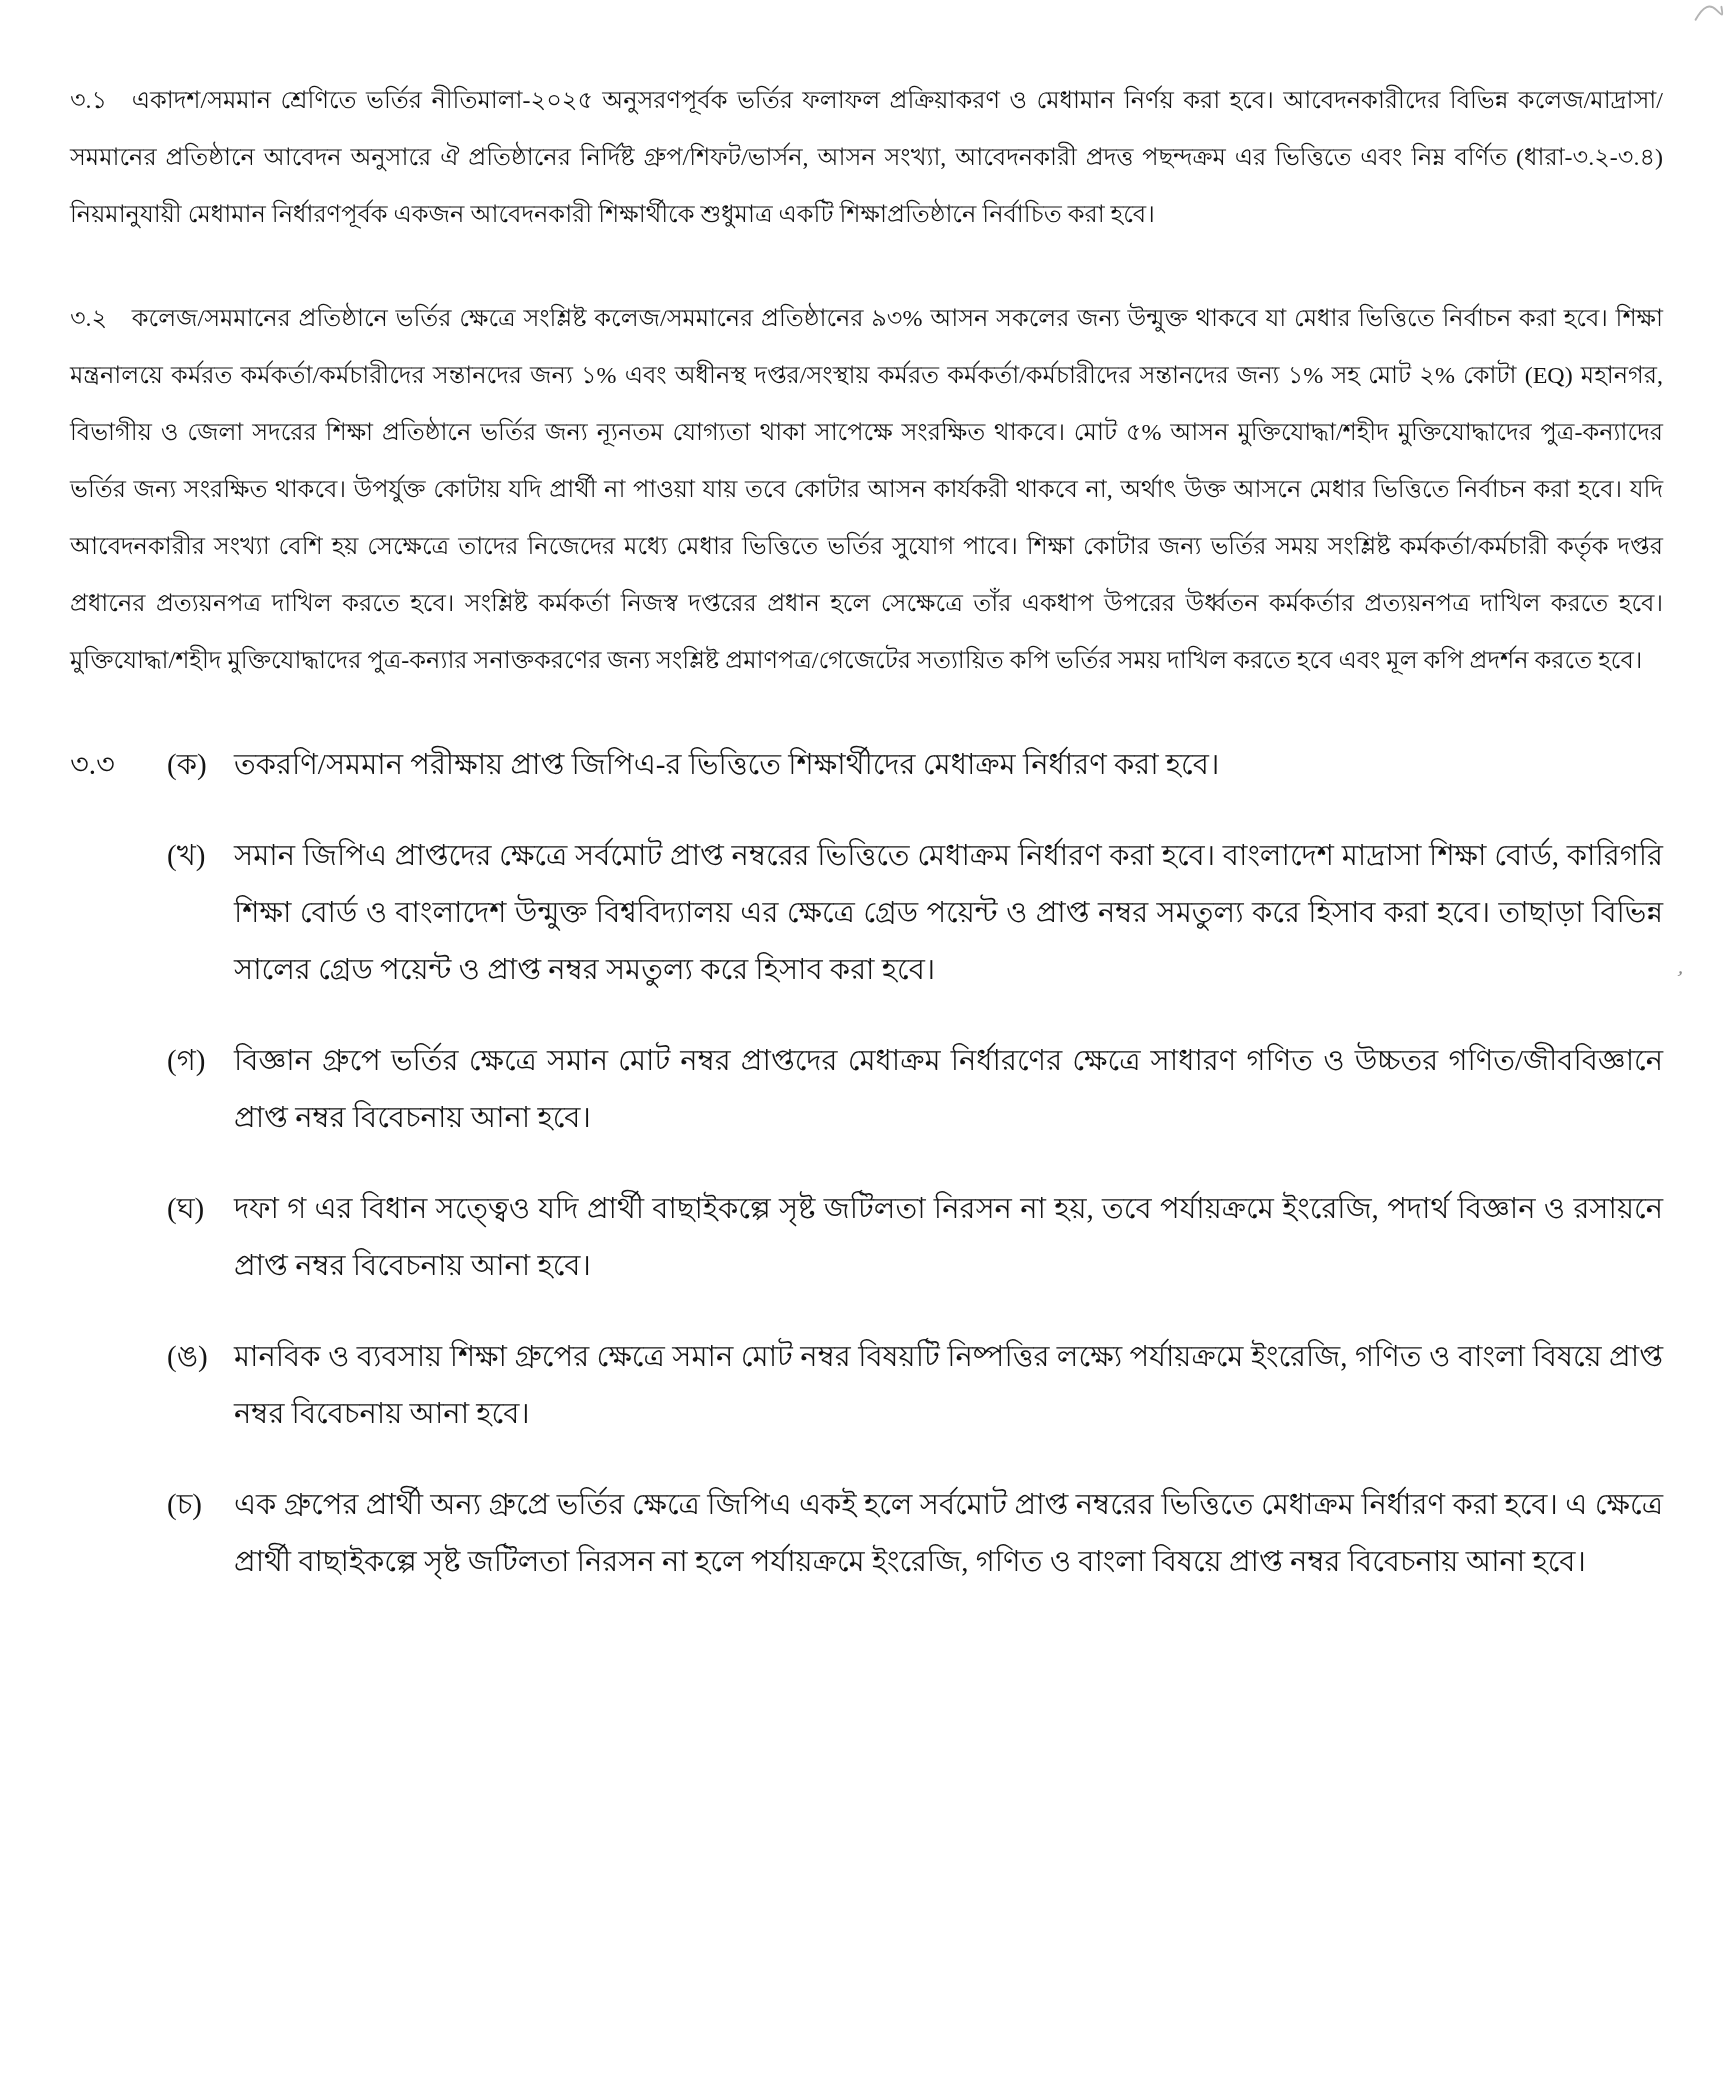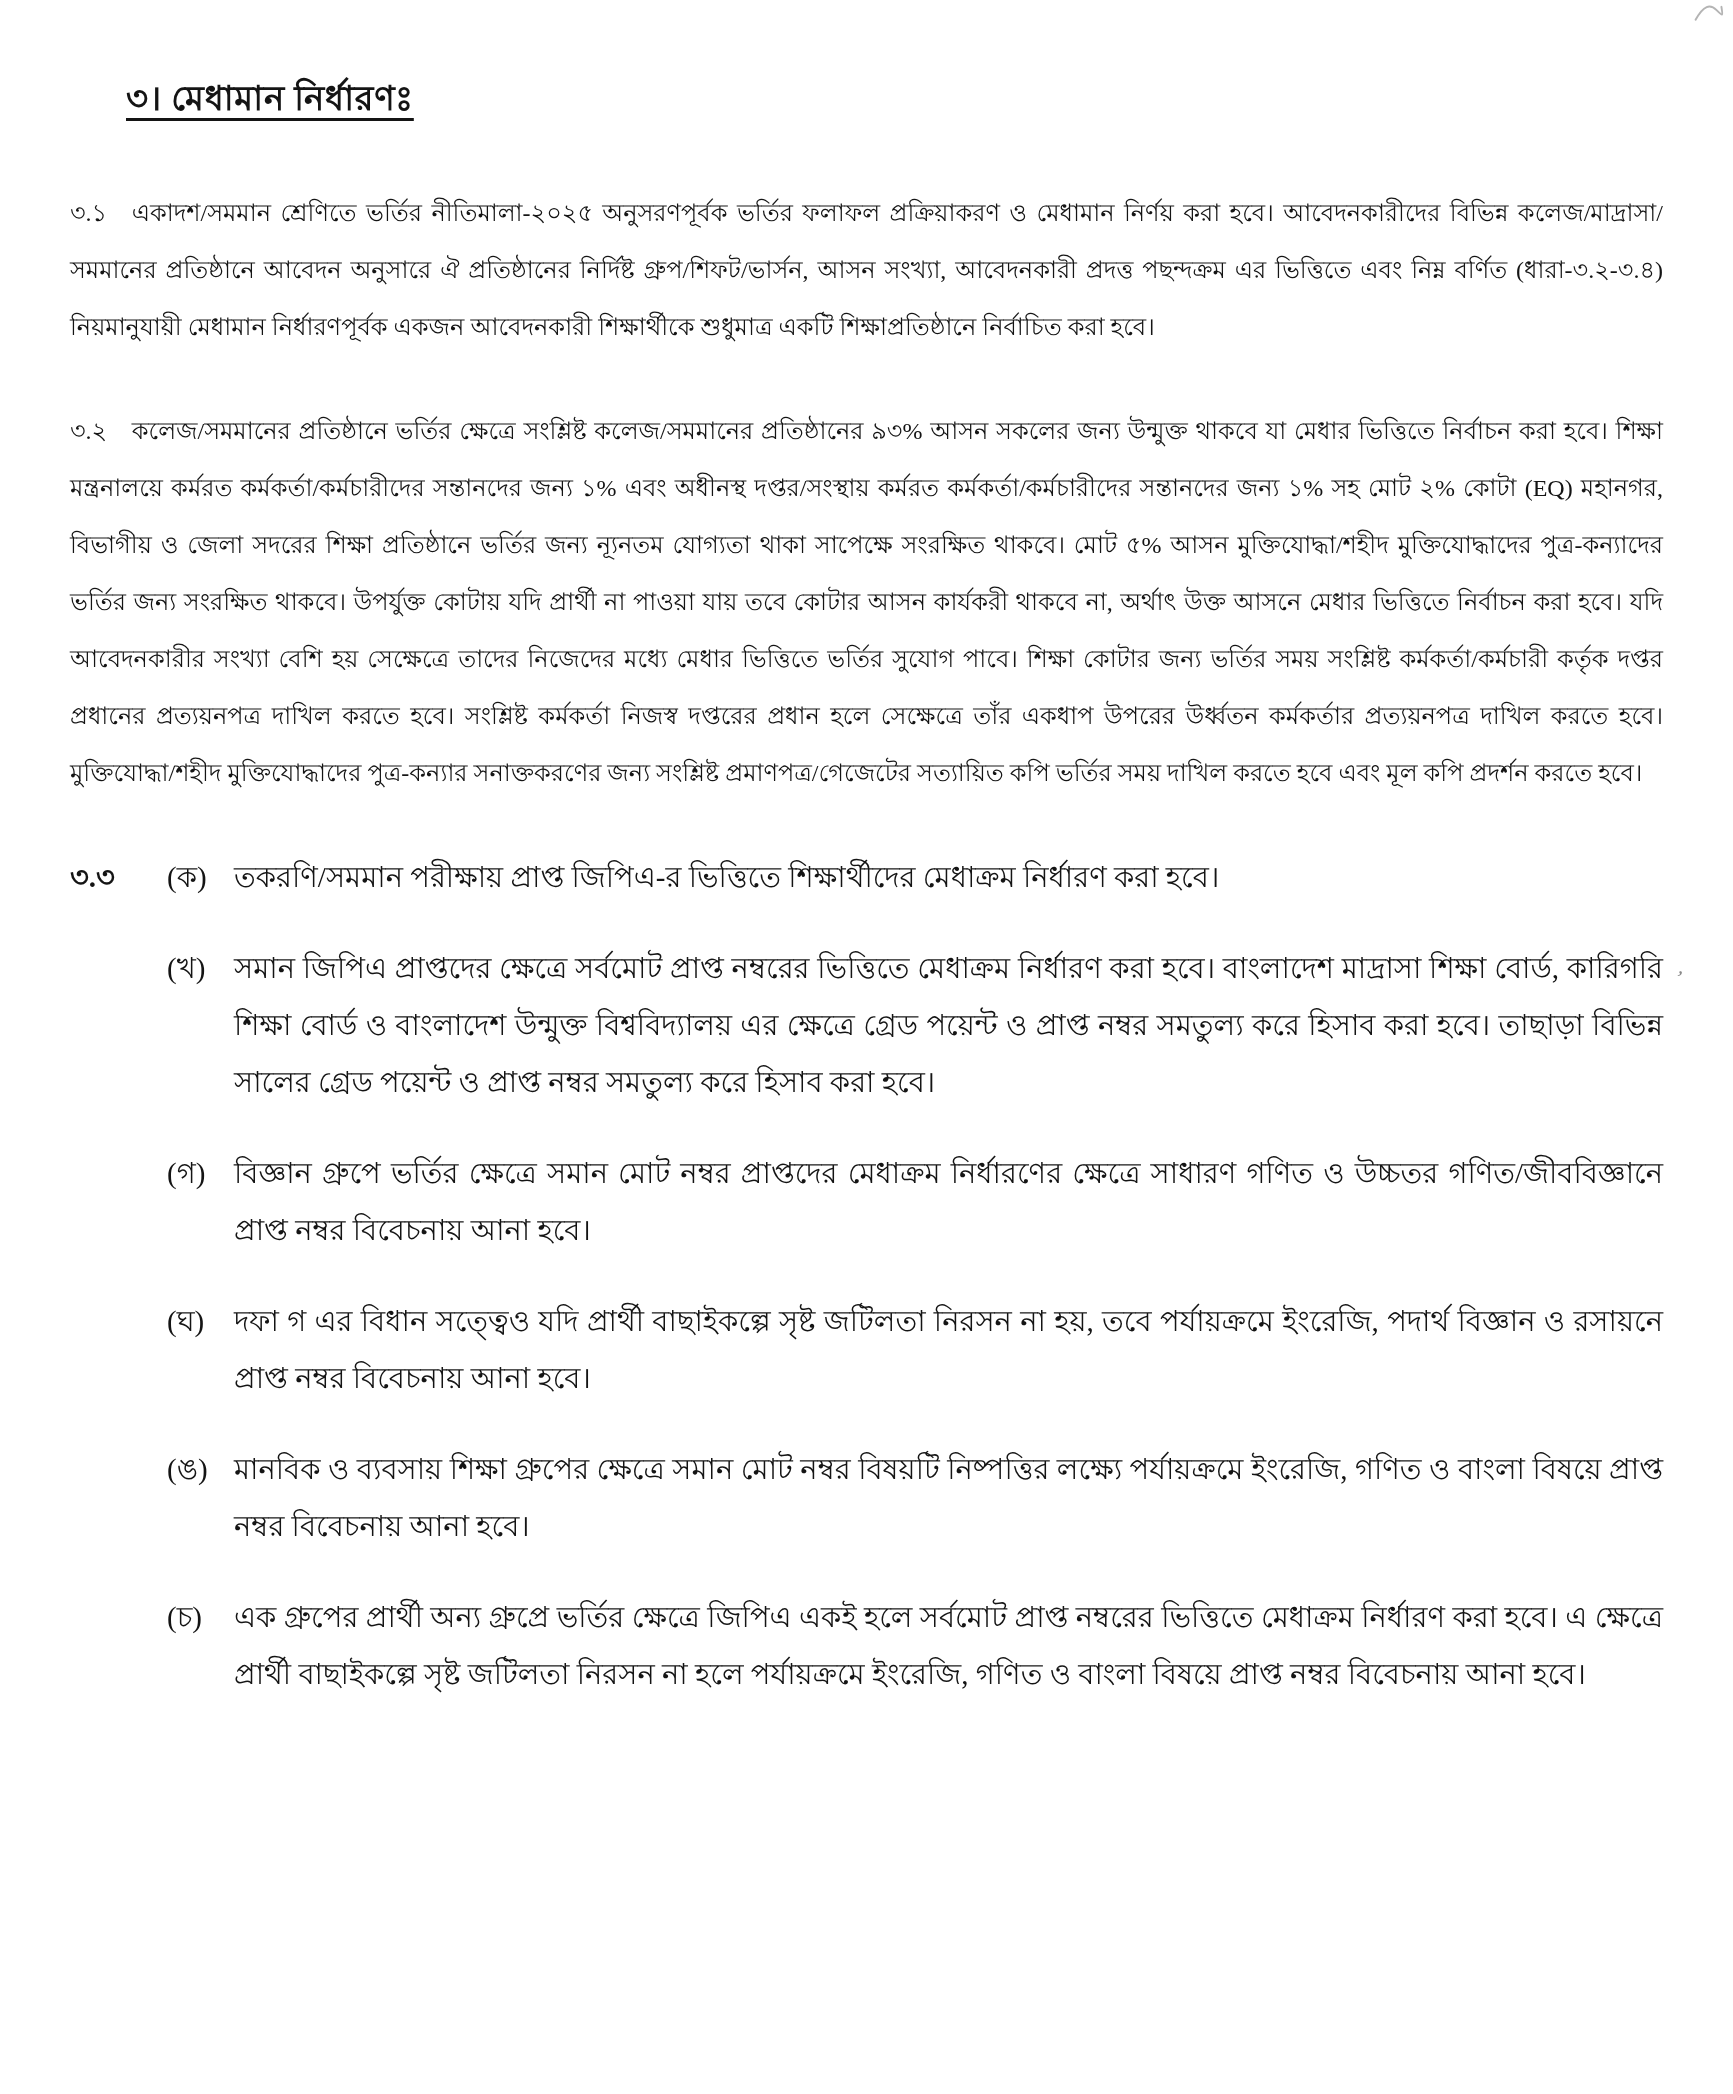--- a/index.html
+++ b/index.html
@@ -43,21 +43,20 @@
   .sec33 {
     display: flex;
     align-items: flex-start;
     font-size: 29px;
     line-height: 57px;
     margin-top: 11.5px;
   }
   .sec33 .secnum {
     flex: 0 0 97px;
     white-space: nowrap;
-    font-weight: bold;
   }
   .items { flex: 1; }
   .item {
     display: flex;
     align-items: flex-start;
     margin-bottom: 34px;
   }
   .item .marker {
     flex: 0 0 67px;
     white-space: nowrap;
@@ -88,21 +87,20 @@
 </head>
 <body>
 
 <div class="page">
 
   <svg class="pen-mark-top" viewBox="0 0 40 26">
     <path d="M4 22 C 14 4, 22 2, 30 10 S 38 18, 36 6" fill="none" stroke="#777" stroke-width="2.4" stroke-linecap="round"></path>
   </svg>
   <span class="pen-mark-right">’</span>
 
-  <div class="heading">৩। মেধামান নির্ধারণঃ</div>
 
   <p class="para"><span class="secnum">৩.১</span><span>একাদশ/সমমান শ্রেণিতে ভর্তির নীতিমালা-২০২৫ অনুসরণপূর্বক ভর্তির ফলাফল প্রক্রিয়াকরণ ও মেধামান নির্ণয় করা হবে। আবেদনকারীদের বিভিন্ন কলেজ/মাদ্রাসা/সমমানের প্রতিষ্ঠানে আবেদন অনুসারে ঐ প্রতিষ্ঠানের নির্দিষ্ট গ্রুপ/শিফট/ভার্সন, আসন সংখ্যা, আবেদনকারী প্রদত্ত পছন্দক্রম এর ভিত্তিতে এবং নিম্ন বর্ণিত (ধারা-৩.২-৩.৪) নিয়মানুযায়ী মেধামান নির্ধারণপূর্বক একজন আবেদনকারী শিক্ষার্থীকে শুধুমাত্র একটি শিক্ষাপ্রতিষ্ঠানে নির্বাচিত করা হবে।</span></p>
 
   <p class="para"><span class="secnum">৩.২</span><span>কলেজ/সমমানের প্রতিষ্ঠানে ভর্তির ক্ষেত্রে সংশ্লিষ্ট কলেজ/সমমানের প্রতিষ্ঠানের ৯৩% আসন সকলের জন্য উন্মুক্ত থাকবে যা মেধার ভিত্তিতে নির্বাচন করা হবে। শিক্ষা মন্ত্রনালয়ে কর্মরত কর্মকর্তা/কর্মচারীদের সন্তানদের জন্য ১% এবং অধীনস্থ দপ্তর/সংস্থায় কর্মরত কর্মকর্তা/কর্মচারীদের সন্তানদের জন্য ১% সহ মোট ২% কোটা (EQ) মহানগর, বিভাগীয় ও জেলা সদরের শিক্ষা প্রতিষ্ঠানে ভর্তির জন্য ন্যূনতম যোগ্যতা থাকা সাপেক্ষে সংরক্ষিত থাকবে। মোট ৫% আসন মুক্তিযোদ্ধা/শহীদ মুক্তিযোদ্ধাদের পুত্র-কন্যাদের ভর্তির জন্য সংরক্ষিত থাকবে। উপর্যুক্ত কোটায় যদি প্রার্থী না পাওয়া যায় তবে কোটার আসন কার্যকরী থাকবে না, অর্থাৎ উক্ত আসনে মেধার ভিত্তিতে নির্বাচন করা হবে। যদি আবেদনকারীর সংখ্যা বেশি হয় সেক্ষেত্রে তাদের নিজেদের মধ্যে মেধার ভিত্তিতে ভর্তির সুযোগ পাবে। শিক্ষা কোটার জন্য ভর্তির সময় সংশ্লিষ্ট কর্মকর্তা/কর্মচারী কর্তৃক দপ্তর প্রধানের প্রত্যয়নপত্র দাখিল করতে হবে। সংশ্লিষ্ট কর্মকর্তা নিজস্ব দপ্তরের প্রধান হলে সেক্ষেত্রে তাঁর একধাপ উপরের উর্ধ্বতন কর্মকর্তার প্রত্যয়নপত্র দাখিল করতে হবে। মুক্তিযোদ্ধা/শহীদ মুক্তিযোদ্ধাদের পুত্র-কন্যার সনাক্তকরণের জন্য সংশ্লিষ্ট প্রমাণপত্র/গেজেটের সত্যায়িত কপি ভর্তির সময় দাখিল করতে হবে এবং মূল কপি প্রদর্শন করতে হবে।</span></p>
 
   <div class="sec33">
     <span class="secnum">৩.৩</span>
     <div class="items">
 
       <div class="item">

